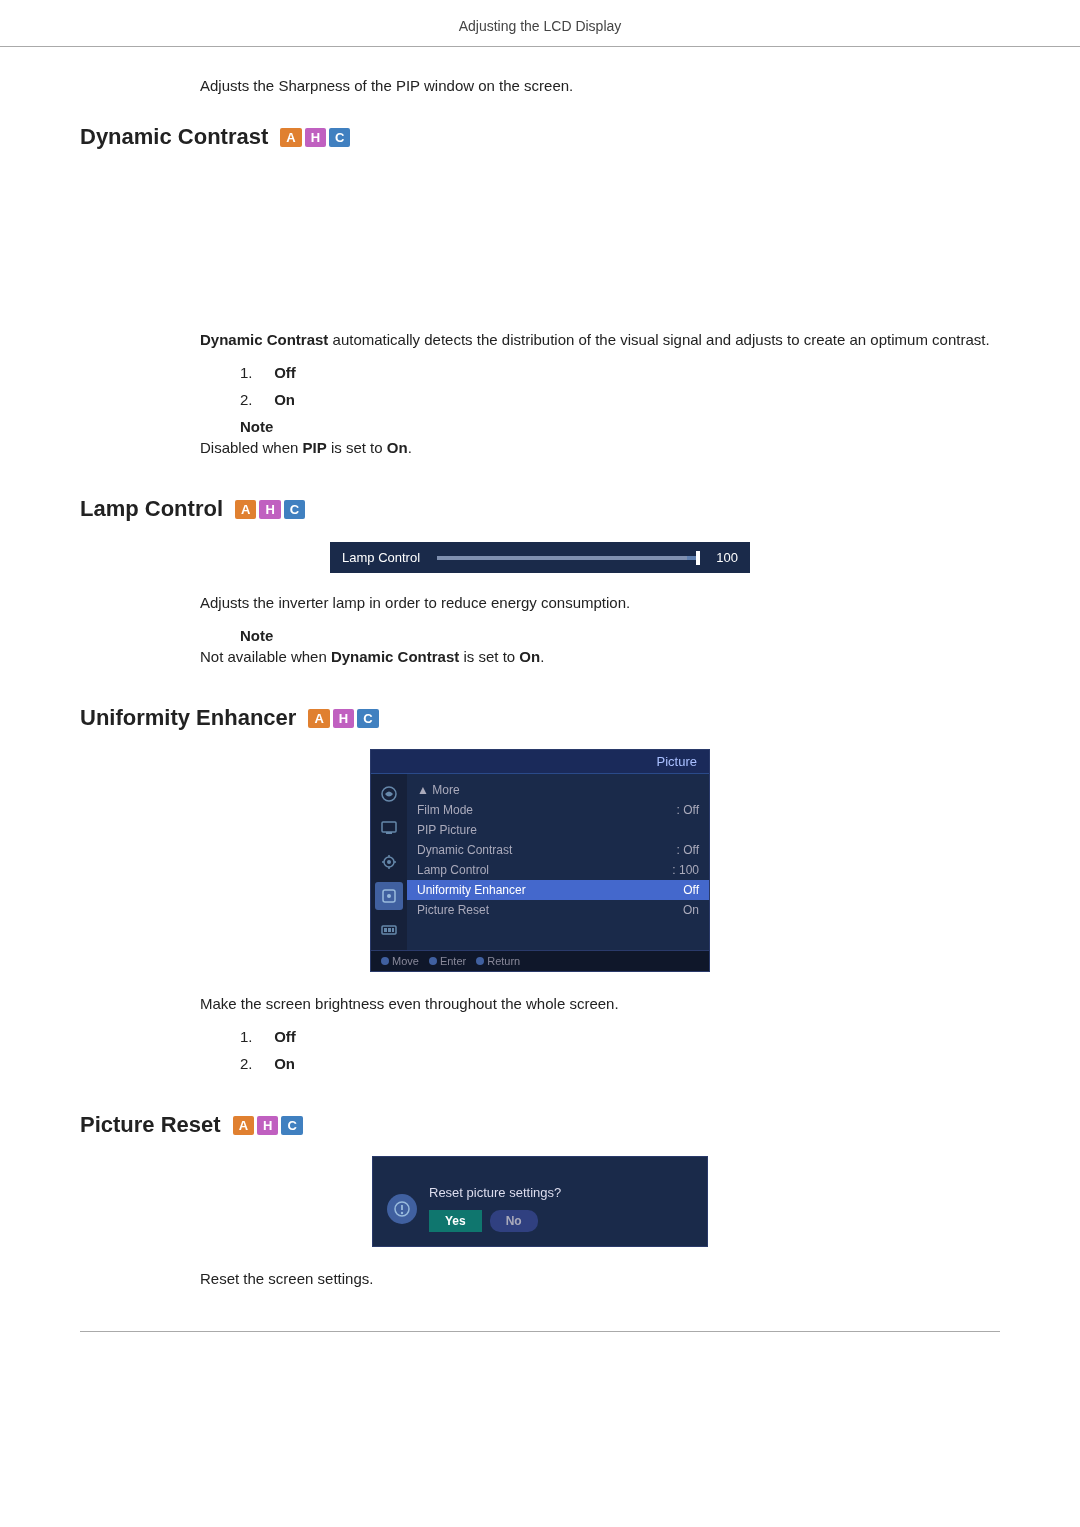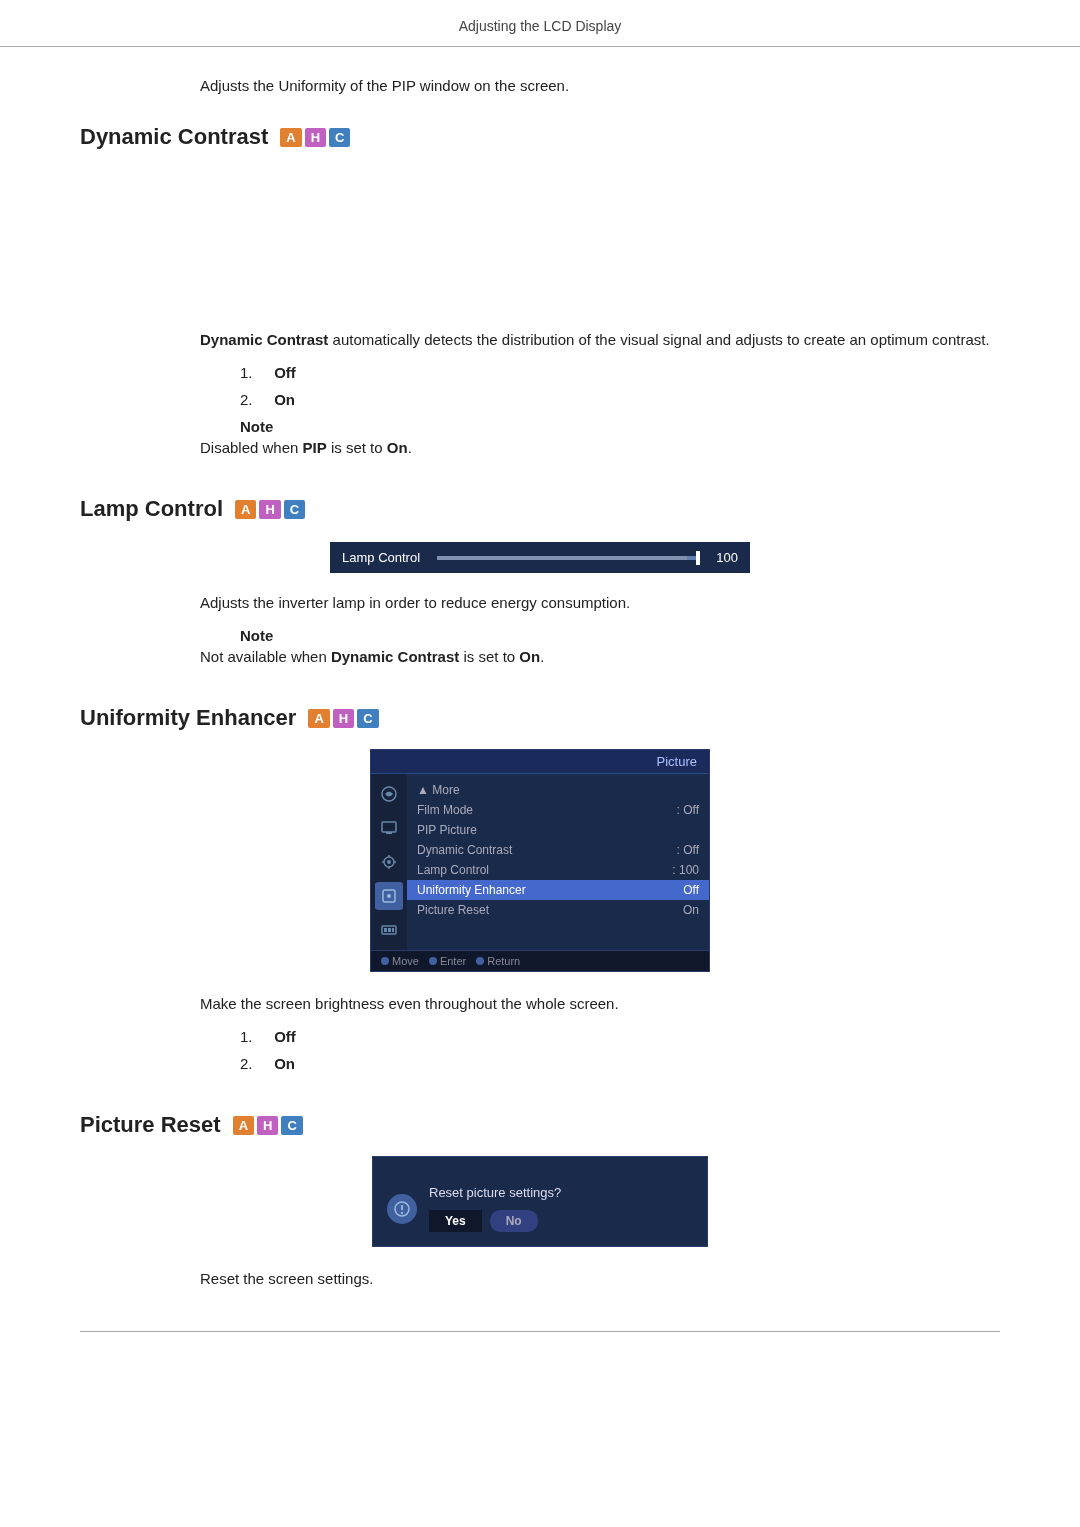--- a/index.html
+++ b/index.html
@@ -309,21 +309,21 @@
 
     .reset-btn {
       padding: 4px 16px;
       font-size: 12px;
       border: none;
       cursor: pointer;
       font-weight: bold;
     }
 
     .reset-btn-yes {
-      background: #0f172a;
+      background: #0f766e;
       color: #fff;
     }
 
     .reset-btn-no {
       background: #304080;
       color: #aab;
       border-radius: 10px;
     }
 
     .bottom-border {
@@ -341,21 +341,21 @@
 <body>
 
 <div class="page-container">
 
   <div class="page-header">
     <span>Adjusting the LCD Display</span>
   </div>
 
   <div class="content-area">
 
-    <div class="intro-text">Adjusts the Uniformity of the PIP window on the screen.</div>
+    <div class="intro-text">Adjusts the Sharpness of the PIP window on the screen.</div>
 
     <div class="section-heading">
       <span>Dynamic Contrast</span>
       <span class="badges-group">
         <span class="badge badge-a">A</span>
         <span class="badge badge-h">H</span>
         <span class="badge badge-c">C</span>
       </span>
     </div>
 

